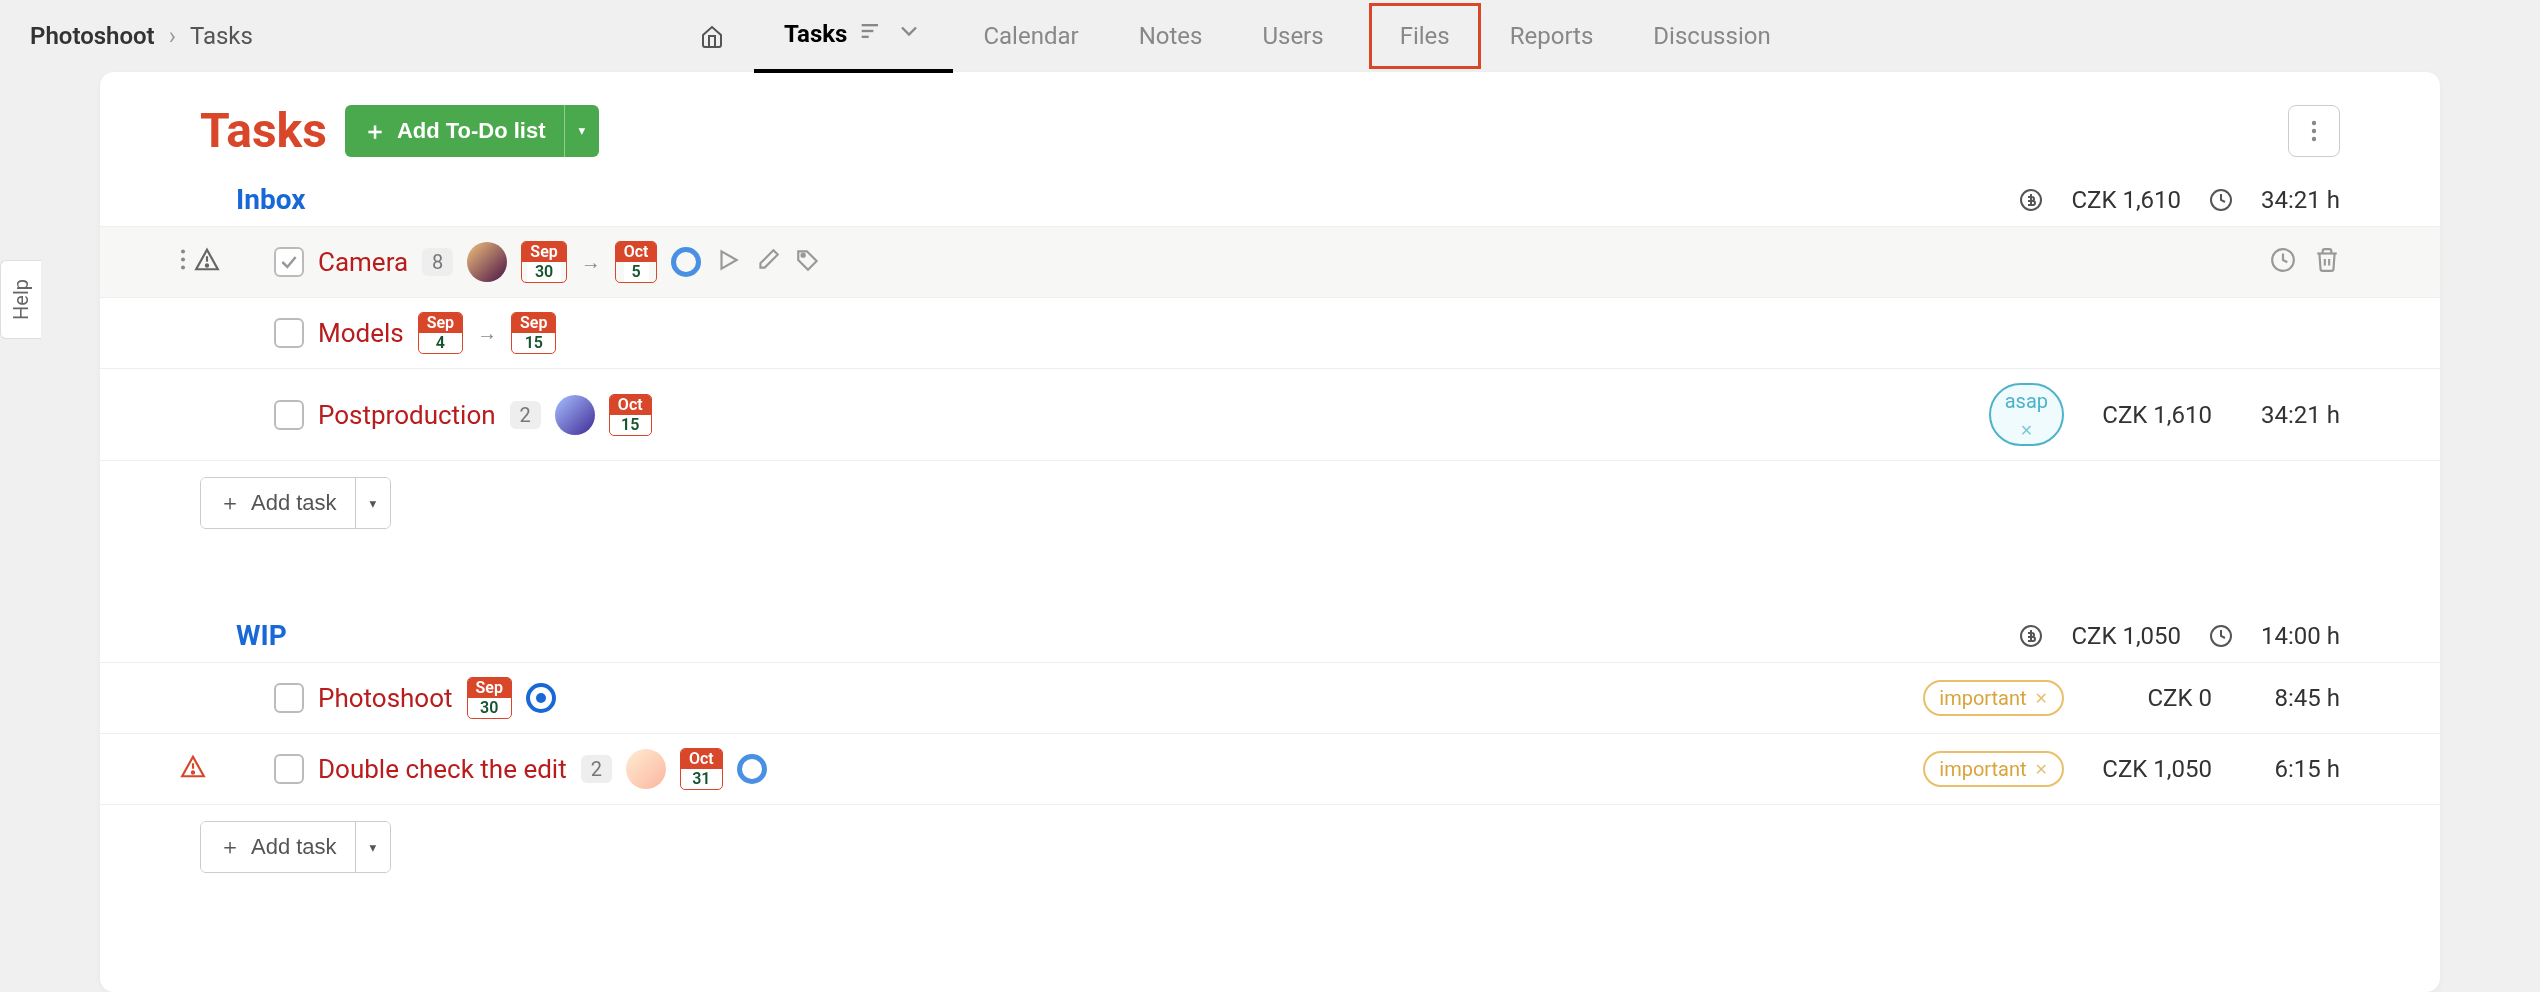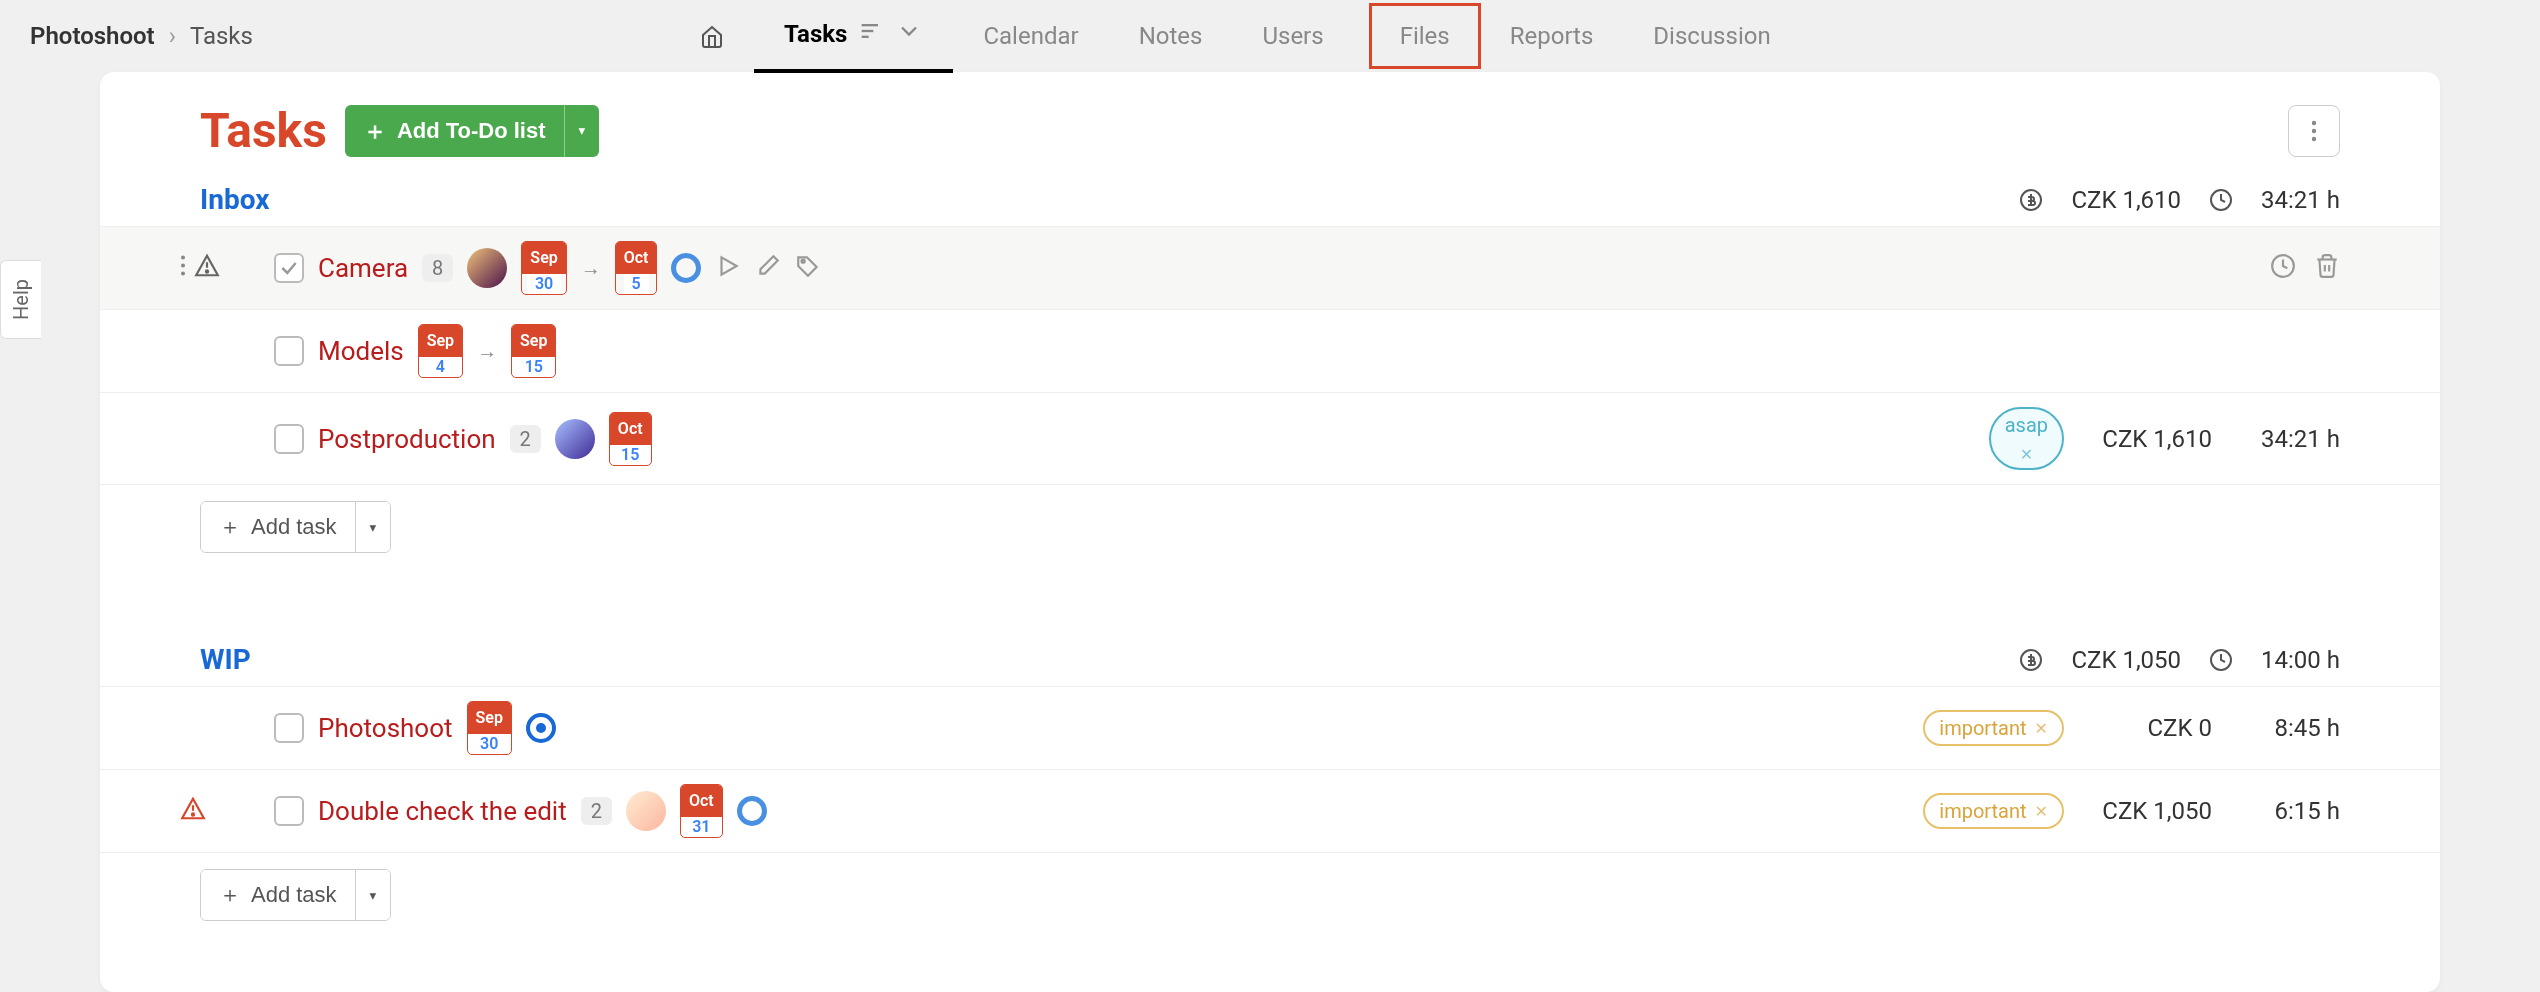--- a/index.html
+++ b/index.html
@@ -29,43 +29,43 @@
   .page-title { color: #d9472b; font-size: 48px; font-weight: 700; }
   .btn-green { background: #4aa94d; color: #fff; border: none; border-radius: 6px; padding: 10px 18px; font-size: 22px; font-weight: 600; display: flex; align-items: center; gap: 10px; cursor: pointer; }
   .btn-green .plus { font-size: 24px; font-weight: 900; }
   .btn-green-wrap { display: flex; }
   .btn-green-caret { background: #4aa94d; color: #fff; border: none; border-left: 1px solid rgba(255,255,255,0.4); border-radius: 0 6px 6px 0; padding: 10px 14px; cursor: pointer; }
   .btn-green-main { border-radius: 6px 0 0 6px; }
   .kebab-box { margin-left: auto; width: 52px; height: 52px; border: 1px solid #ccc; border-radius: 8px; display: flex; align-items: center; justify-content: center; cursor: pointer; }
   .kebab-box svg { width: 6px; height: 24px; color: #888; }
 
   
-  .section-head { display: flex; align-items: center; padding: 0 100px 10px 100px; }
+  .section-head { display: flex; align-items: center; padding: 0 100px 10px 100px; margin-left: 36px; }
   .section-title { color: #1869d6; font-size: 28px; font-weight: 700; }
   .section-right { margin-left: auto; display: flex; align-items: center; gap: 28px; color: #333; font-size: 24px; }
   .ico { display: inline-flex; align-items: center; justify-content: center; }
   .ico svg { width: 24px; height: 24px; color: #555; }
 
   
   .task-row { display: flex; align-items: center; padding: 14px 100px; border-top: 1px solid #eee; position: relative; gap: 14px; }
   .task-row.hover { background: #f7f7f6; }
   .task-row .left-gutter { position: absolute; left: 80px; top: 50%; transform: translateY(-50%); display: flex; align-items: center; gap: 8px; }
   .drag-handle svg { width: 6px; height: 22px; color: #888; }
   .warn-icon svg { width: 26px; height: 26px; color: #666; }
   .warn-icon.red svg { color: #d9472b; }
   .task-checkbox { width: 30px; height: 30px; border: 2px solid #bbb; border-radius: 6px; background: #fff; display: inline-flex; align-items: center; justify-content: center; cursor: pointer; flex-shrink: 0; }
   .task-checkbox.checked svg { width: 20px; height: 20px; color: #999; }
   .task-name { font-size: 26px; color: #b91c1c; }
   .count-badge { background: #eee; color: #777; border-radius: 6px; padding: 2px 10px; font-size: 20px; }
   .avatar { width: 40px; height: 40px; border-radius: 50%; background: linear-gradient(135deg,#f0c27b,#4b1248); flex-shrink: 0; }
   .avatar.a2 { background: linear-gradient(135deg,#a8c0ff,#3f2b96); }
   .avatar.a3 { background: linear-gradient(135deg,#ffecd2,#fcb69f); }
   .date-chip { display: inline-flex; flex-direction: column; align-items: center; border-radius: 5px; overflow: hidden; font-size: 16px; line-height: 1; flex-shrink: 0; border:1px solid #d9472b; }
-  .date-chip .m { background: #d9472b; color: #fff; padding: 8px 8px; font-weight: 600; }
-  .date-chip .d { background: #fff; color: #3b82f6; padding: 2px 8px; font-weight: 600; }
+  .date-chip .m { background: #d9472b; color: #fff; padding: 2px 8px; font-weight: 600; }
+  .date-chip .d { background: #fff; color: #14532d; padding: 2px 8px; font-weight: 600; }
   .date-arrow { color: #888; font-size: 20px; }
   .status-ring { width: 30px; height: 30px; border: 5px solid #4a90e2; border-radius: 50%; flex-shrink: 0; }
   .status-dot-ring { width: 30px; height: 30px; border: 4px solid #1869d6; border-radius: 50%; display: flex; align-items: center; justify-content: center; flex-shrink: 0; }
   .status-dot-ring::after { content:""; width: 10px; height: 10px; background:#1869d6; border-radius:50%; }
   .action-ico svg { width: 26px; height: 26px; color: #999; }
   .row-right { margin-left: auto; display: flex; align-items: center; gap: 28px; }
   .row-icons-trail { display: flex; gap: 18px; }
   .tag-pill { border-radius: 999px; padding: 4px 14px; font-size: 20px; display: inline-flex; align-items: center; gap: 8px; }
   .tag-pill.asap { color: #4db3c9; border: 2px solid #4db3c9; background: #f0fbfd; flex-direction: column; }
   .tag-pill.important { color: #d9a43c; border: 2px solid #e8c06a; background: #fff; }

